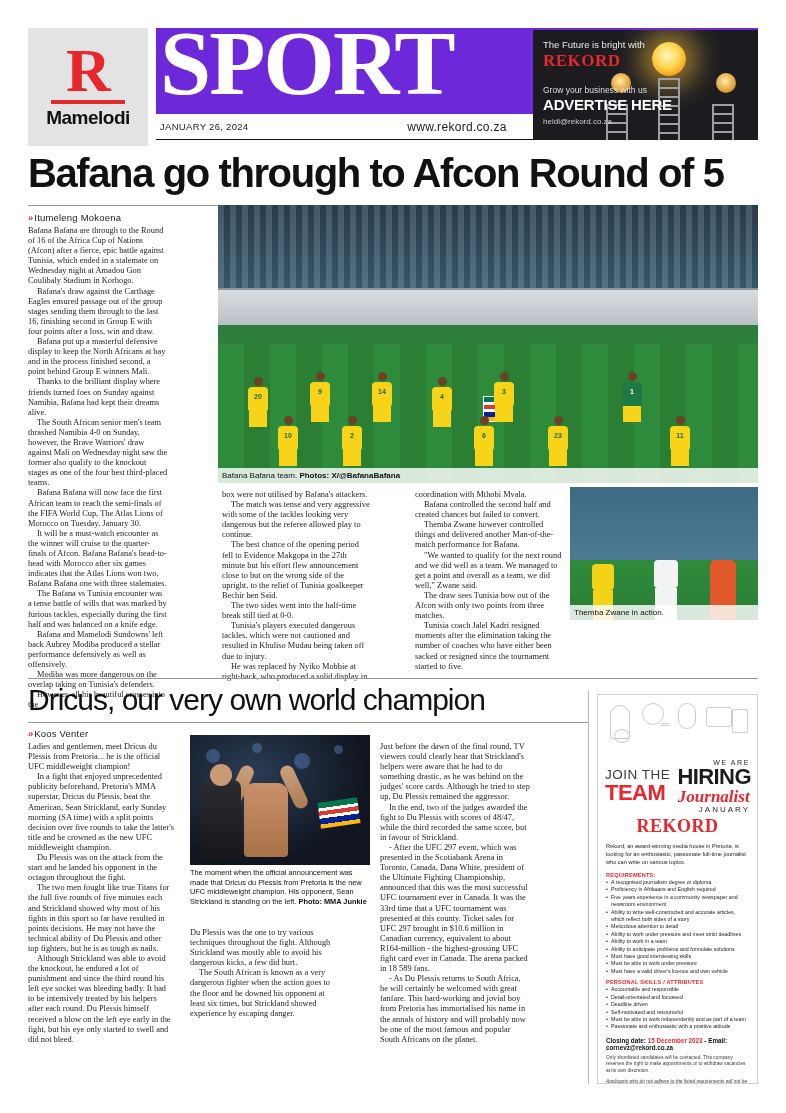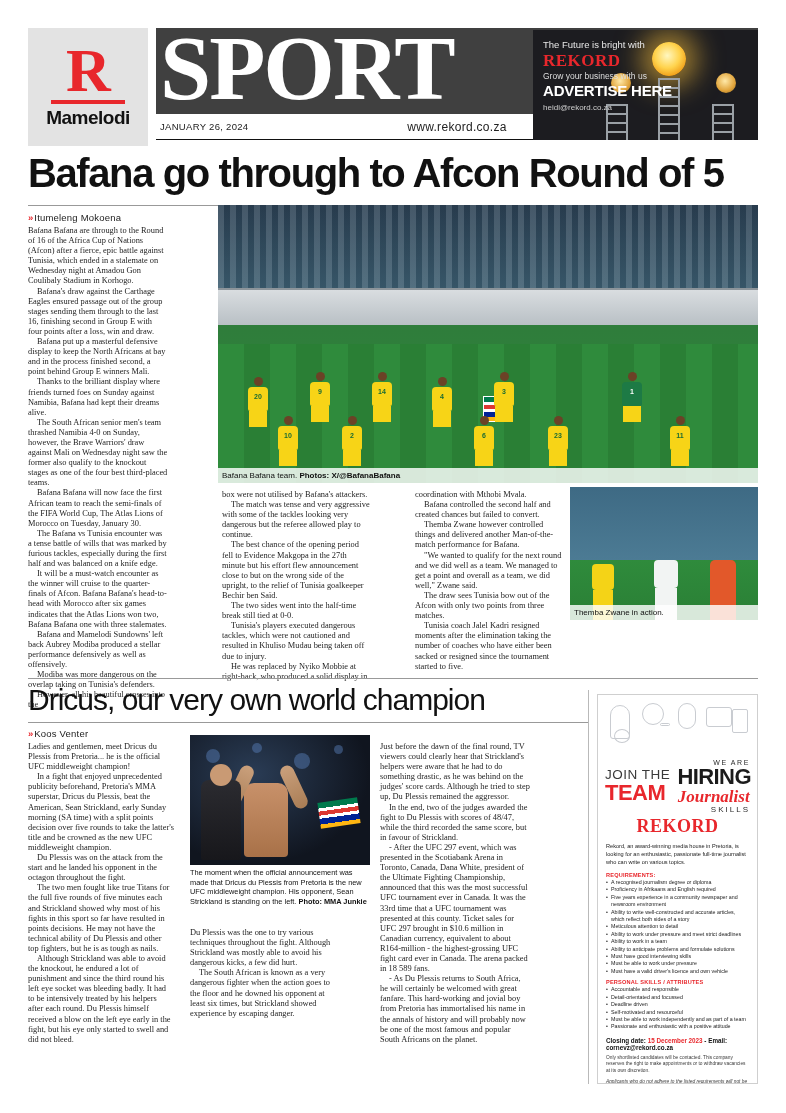--- a/index.html
+++ b/index.html
@@ -26,22 +26,22 @@
     font-family: "Liberation Serif", serif; font-weight: 700; color: #e8272c;
     font-size: 62px; line-height: 0.9; letter-spacing: -1px;
   }
   .logo-rule { width: 74px; height: 4px; background: #e8272c; margin: 2px 0 3px; }
   .logo-sub {
     font-family: "Liberation Sans", sans-serif; font-weight: 700; font-size: 19px;
     color: #111; letter-spacing: -0.5px;
   }
   .sport-col { flex: 1; display: flex; flex-direction: column; padding-left: 8px; }
   .sport-band {
-    background: #404040; height: 86px; position: relative; overflow: hidden;
-    display: flex; align-items: center;
+    background: #6d28d9; height: 86px; position: relative; overflow: hidden;
+    display: flex; 
   }
   .sport-word {
     font-family: "Liberation Serif", serif; font-weight: 700; color: #fff;
     font-size: 92px; line-height: 82px; letter-spacing: -2px; padding-left: 4px;
     margin-top: -6px;
   }
   .dateline {
     display: flex; align-items: center; height: 26px; font-family: "Liberation Sans", sans-serif;
     font-size: 9.5px; color: #222; border-bottom: 1.5px solid #111; letter-spacing: 0.3px; justify-content: flex-end;
   }
@@ -53,21 +53,21 @@
   .topad {
     position: absolute; left: 533px; top: 30px; width: 225px; height: 110px;
     background: #1c1c20; color: #fff; overflow: hidden;
   }
   .topad .inner { position: relative; width: 100%; height: 100%; padding: 9px 10px; }
   .topad .ta-l1 { font-family: "Liberation Sans", sans-serif; font-size: 9.5px; color: #e7e7e7; }
   .topad .ta-l2 {
     font-family: "Liberation Serif", serif; font-weight: 700; font-size: 17px; color: #e8272c;
     letter-spacing: 0.5px; margin-top: 1px;
   }
-  .topad .ta-l3 { font-family: "Liberation Sans", sans-serif; font-size: 8.5px; color: #ddd; }
+  .topad .ta-l3 { font-family: "Liberation Sans", sans-serif; font-size: 8.5px; margin-top: 14px; color: #ddd; }
   .topad .ta-l4 { font-family: "Liberation Sans", sans-serif; font-weight: 700; font-size: 15px; margin-top: 1px; letter-spacing: -0.2px; }
   .topad .ta-l5 { font-family: "Liberation Sans", sans-serif; font-size: 8px; margin-top: 4px; color: #cfcfcf; }
   .bulb { position: absolute; border-radius: 50%; }
   .bulb-main { width: 34px; height: 34px; right: 72px; top: 12px; background: radial-gradient(circle at 45% 40%, #fff7c0 0%, #ffd34d 45%, #f0a01a 75%, rgba(240,160,26,0) 100%); box-shadow: 0 0 26px 12px rgba(255,196,60,.55); }
   .bulb-s1 { width: 20px; height: 20px; right: 127px; top: 43px; background: radial-gradient(circle at 45% 40%, #ffe9a8 0%, #e0a33a 60%, #8a6520 100%); }
   .bulb-s2 { width: 20px; height: 20px; right: 22px; top: 43px; background: radial-gradient(circle at 45% 40%, #ffe9a8 0%, #e0a33a 60%, #8a6520 100%); }
   .ladder { position: absolute; bottom: 0; width: 22px; background:
       repeating-linear-gradient(to bottom, #9aa0a6 0 2px, transparent 2px 9px); }
   .ladder::before, .ladder::after { content:""; position:absolute; top:0; bottom:0; width:2px; background:#9aa0a6; }
   .ladder::before { left:0 } .ladder::after { right:0 }
@@ -326,22 +326,22 @@
     <div class="caption-bar">Themba Zwane in action.</div>
   </div>
 
   <div class="col" style="left:28px;top:226px;width:140px">
     <p class="noind">Bafana Bafana are through to the Round of 16 of the Africa Cup of Nations (Afcon) after a fierce, epic battle against Tunisia, which ended in a stalemate on Wednesday night at Amadou Gon Coulibaly Stadium in Korhogo.</p>
     <p>Bafana's draw against the Carthage Eagles ensured passage out of the group stages sending them through to the last 16, finishing second in Group E with four points after a loss, win and draw.</p>
     <p>Bafana put up a masterful defensive display to keep the North Africans at bay and in the process finished second, a point behind Group E winners Mali.</p>
     <p>Thanks to the brilliant display where friends turned foes on Sunday against Namibia, Bafana had kept their dreams alive.</p>
     <p>The South African senior men's team thrashed Namibia 4-0 on Sunday, however, the Brave Warriors' draw against Mali on Wednesday night saw the former also qualify to the knockout stages as one of the four best third-placed teams.</p>
     <p>Bafana Bafana will now face the first African team to reach the semi-finals of the FIFA World Cup, The Atlas Lions of Morocco on Tuesday, January 30.</p>
+    <p>It will be a must-watch encounter as the winner will cruise to the quarter-finals of Afcon. Bafana Bafana's head-to-head with Morocco after six games indicates that the Atlas Lions won two, Bafana Bafana one with three stalemates.</p>
     <p>The Bafana vs Tunisia encounter was a tense battle of wills that was marked by furious tackles, especially during the first half and was balanced on a knife edge.</p>
-    <p>It will be a must-watch encounter as the winner will cruise to the quarter-finals of Afcon. Bafana Bafana's head-to-head with Morocco after six games indicates that the Atlas Lions won two, Bafana Bafana one with three stalemates.</p>
     <p>Bafana and Mamelodi Sundowns' left back Aubrey Modiba produced a stellar performance defensively as well as offensively.</p>
     <p>Modiba was more dangerous on the overlap taking on Tunisia's defenders.</p>
     <p>However, all his beautiful crosses into the</p>
   </div>
 
   <div class="col" style="left:222px;top:490px;width:148px">
     <p class="noind">box were not utilised by Bafana's attackers.</p>
     <p>The match was tense and very aggressive with some of the tackles looking very dangerous but the referee allowed play to continue.</p>
     <p>The best chance of the opening period fell to Evidence Makgopa in the 27th minute but his effort flew announcement close to but on the wrong side of the upright, to the relief of Tunisia goalkeeper Bechir ben Saïd.</p>
     <p>The two sides went into the half-time break still tied at 0-0.</p>
@@ -418,21 +418,21 @@
 
     <div class="ha-top">
       <div class="ha-left">
         <div class="ha-join">JOIN THE</div>
         <div class="ha-team">TEAM</div>
       </div>
       <div class="ha-right">
         <div class="ha-weare">WE ARE</div>
         <div class="ha-hiring">HIRING</div>
         <div class="ha-journalist">Journalist</div>
-        <div class="ha-wanted">SKILLS</div>
+        <div class="ha-wanted">JANUARY</div>
       </div>
     </div>
 
     <div class="ha-rekord">REKORD</div>
     <div class="ha-intro">Rekord, an award-winning media house in Pretoria, is looking for an enthusiastic, passionate full-time journalist who can write on various topics.</div>
 
     <div class="ha-h">REQUIREMENTS:</div>
     <ul class="ha-list">
       <li>A recognised journalism degree or diploma</li>
       <li>Proficiency in Afrikaans and English required</li>

